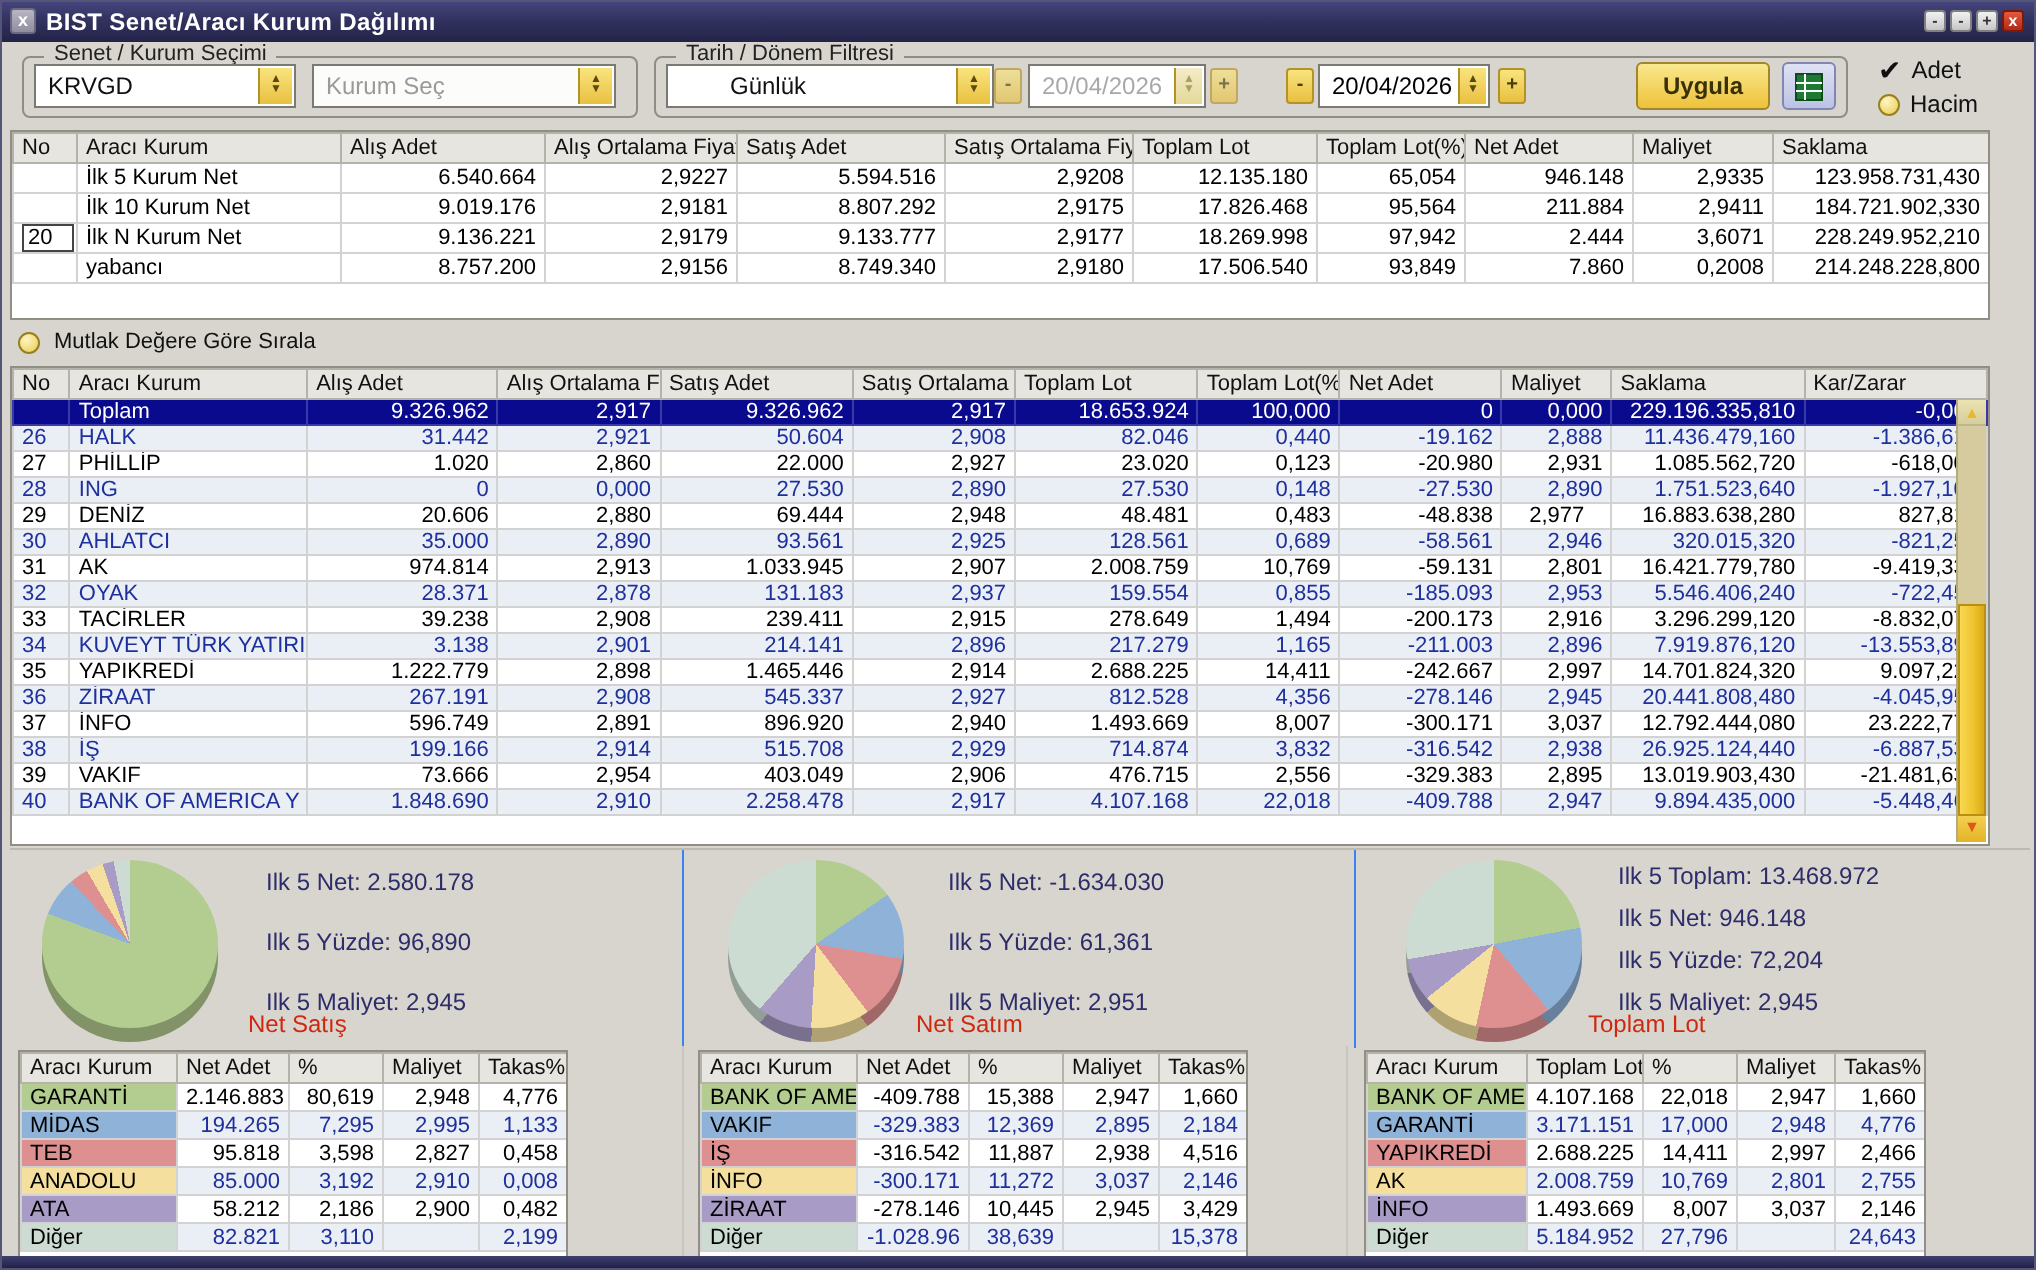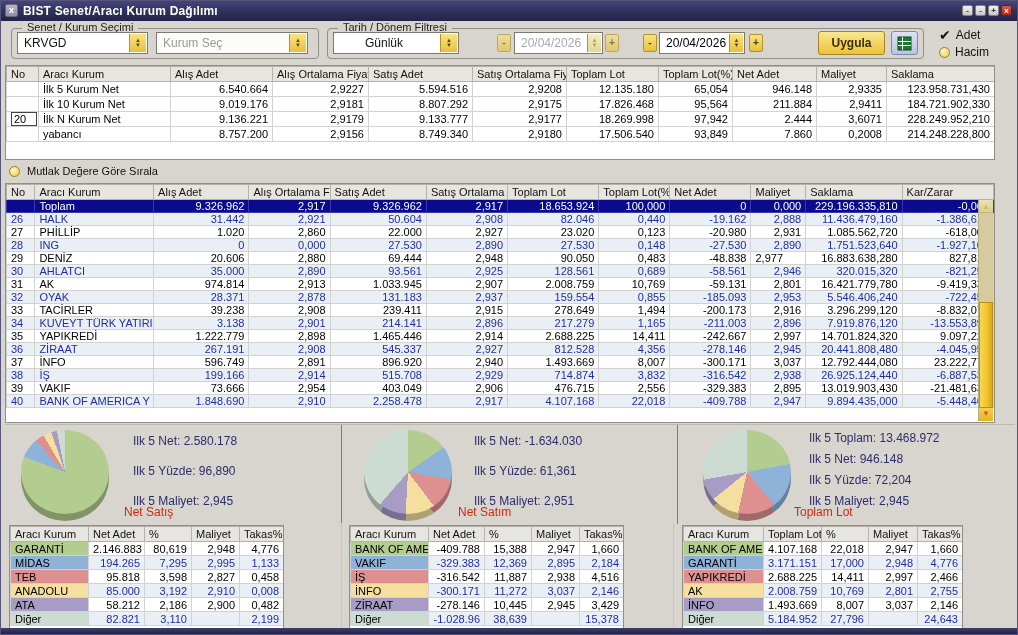--- a/index.html
+++ b/index.html
@@ -128,21 +128,21 @@
     <span>KRVGD</span>
     <span class="spin">
         <span>▲</span>
         <span>▼</span>
       </span>
   </div>
 
   <div class="groupbox" style="left:326px; width:597px;">
     <span class="legend">Tarih / Dönem Filtresi</span>
   </div>
-  <div class="combo" style="left:332px; top:31px; width:126px;padding-left:31px;">
+  <div class="combo" style="left:332px; top:31px; width:164px;padding-left:31px;">
     <span>Günlük</span>
     <span class="spin">
         <span>▲</span>
         <span>▼</span>
       </span>
   </div>
 
   <div class="minibtn" style="left:496px; opacity:.65;">-</div>
   <div class="datefield disabled" style="left:513px; top:31px; width:89px;">
     <span>20/04/2026</span>
@@ -364,24 +364,24 @@
               <td style="text-align: right;">1.751.523,640</td>
               <td style="text-align: right;">-1.927,100</td>
             </tr>
             <tr>
               <td style="text-align: left;">29</td>
               <td style="text-align: left;">DENİZ</td>
               <td style="text-align: right;">20.606</td>
               <td style="text-align: right;">2,880</td>
               <td style="text-align: right;">69.444</td>
               <td style="text-align: right;">2,948</td>
-              <td style="text-align: right;">90.050</td>
+              <td style="text-align: right;">48.481</td>
               <td style="text-align: right;">0,483</td>
               <td style="text-align: right;">-48.838</td>
-              <td style="text-align: left;">2,977</td>
+              <td style="text-align: center;">2,977</td>
               <td style="text-align: right;">16.883.638,280</td>
               <td style="text-align: right;">827,810</td>
             </tr>
             <tr class="alt">
               <td style="text-align: left;">30</td>
               <td style="text-align: left;">AHLATCI</td>
               <td style="text-align: right;">35.000</td>
               <td style="text-align: right;">2,890</td>
               <td style="text-align: right;">93.561</td>
               <td style="text-align: right;">2,925</td>

